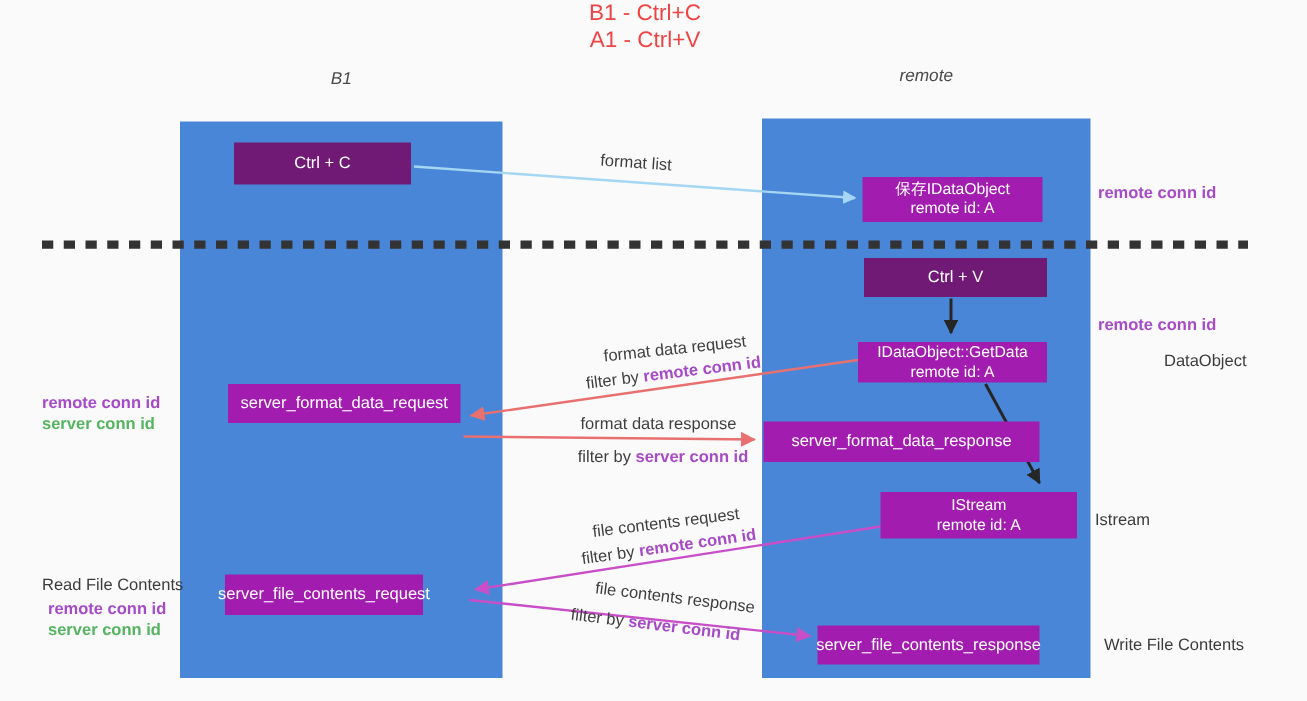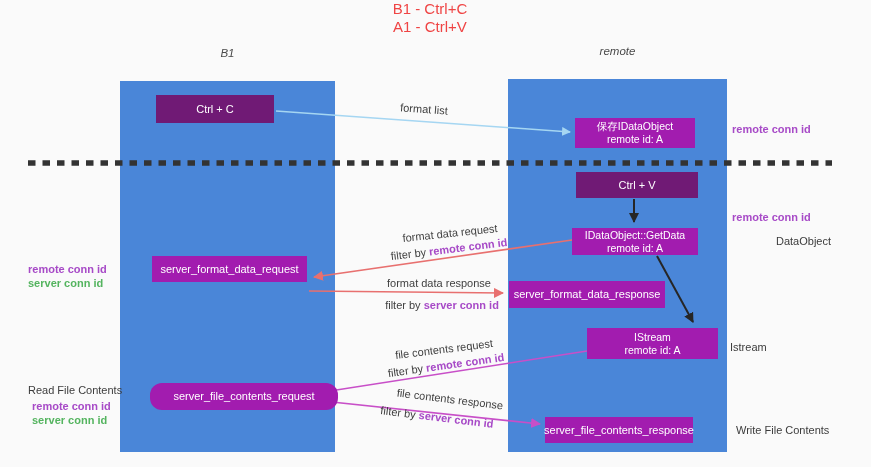--- a/index.html
+++ b/index.html
@@ -100,30 +100,30 @@
 
 <div class="box orange two-line" style="left:572px;top:228px;width:126px;height:27px;">
   <div>IDataObject::GetData</div>
   <div>remote id: A</div>
 </div>
 
 <div class="box orange" style="left:152px;top:256px;width:155px;height:26px;">
   <div>server_format_data_request</div>
 </div>
 
-<div class="box orange" style="left:509px;top:281px;width:156px;height:27px;">
+<div class="box orange" style="left:509px;top:281px;width:184px;height:27px;">
   <div>server_format_data_response</div>
 </div>
 
 <div class="box orange two-line" style="left:587px;top:328px;width:131px;height:31px;">
   <div>IStream</div>
   <div>remote id: A</div>
 </div>
 
-<div class="box orange" style="left:150px;top:383px;width:188px;height:27px;border-radius:12px;">
+<div class="box orange" style="left:150px;top:383px;width:132px;height:27px;">
   <div>server_file_contents_request</div>
 </div>
 
 <div class="box orange" style="left:545px;top:417px;width:148px;height:26px;">
   <div>server_file_contents_response</div>
 </div>
 
 <div class="mid-label" style="left:424px;top:109px;transform:translate(-50%,-50%) rotate(4deg);">
   <span>format list</span>
 </div>

